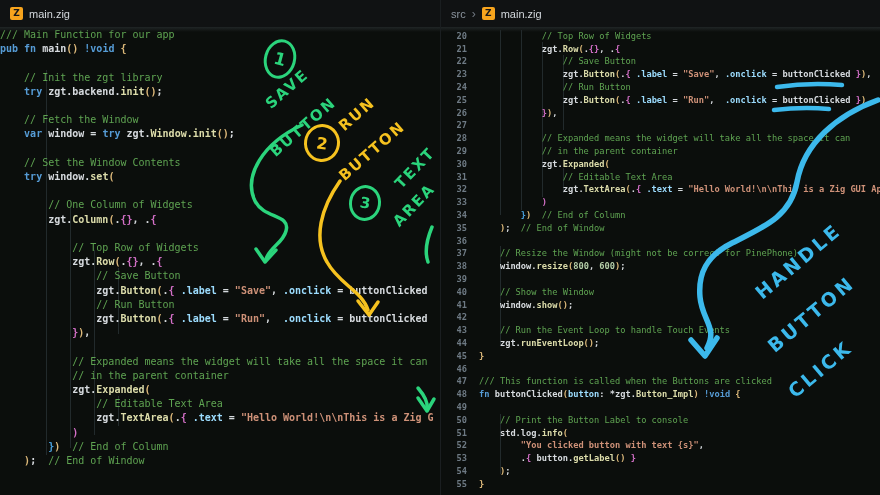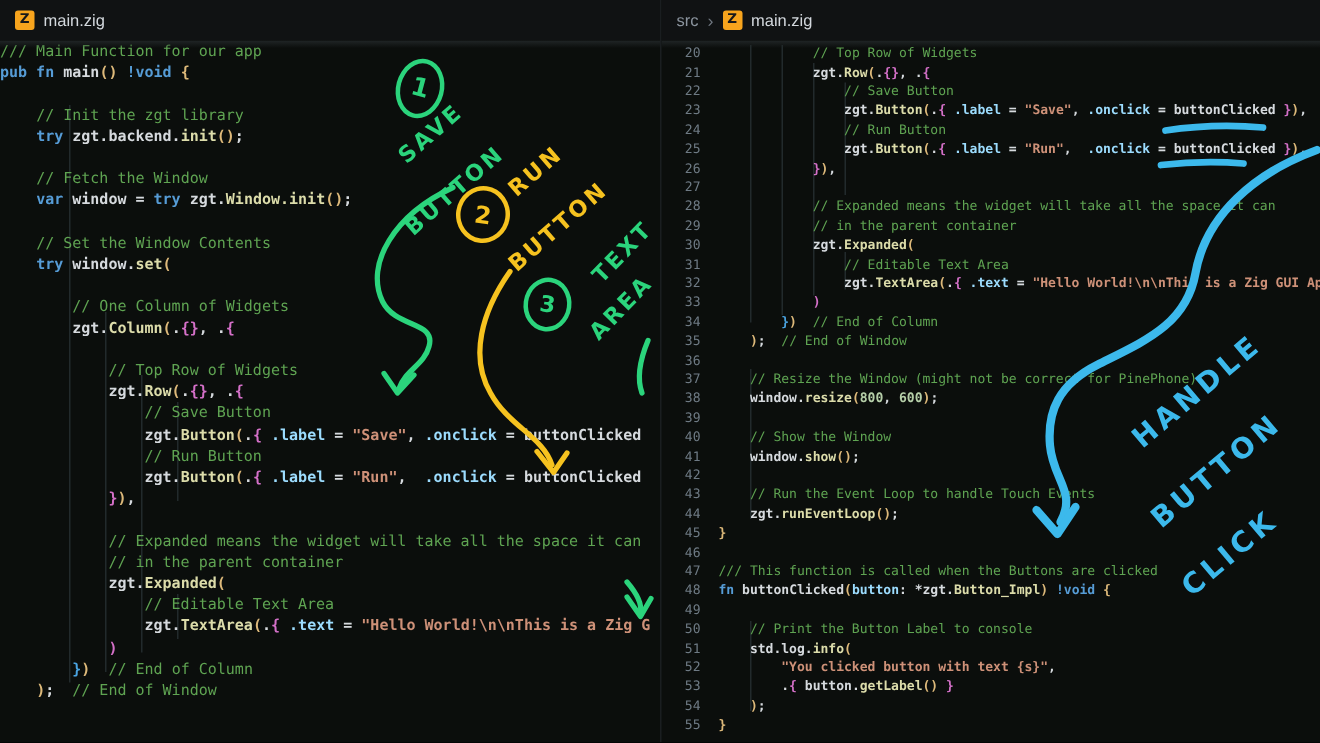--- a/index.html
+++ b/index.html
@@ -11,21 +11,21 @@
   .bar-shadow{position:absolute;top:27px;left:0;right:0;height:5px;background:linear-gradient(#202526,rgba(16,18,19,0));z-index:5;}
   .tab{display:flex;align-items:center;gap:6px;padding:0 14px 0 10px;height:100%;font-size:11px;color:#d3d8dd;}
   .crumbs{display:flex;align-items:center;gap:6px;padding:0 10px;font-size:11px;color:#d3d8dd;}
   .crumb-dim{color:#8b949e;}
   .chev{color:#6f7780;font-size:12px;}
   .zig{display:inline-block;width:13px;height:13px;background:var(--zig-orange);color:#17181a;font:900 9px/13px "DejaVu Sans",sans-serif;text-align:center;border-radius:2px;flex:0 0 auto;}
   .code{position:absolute;left:0;white-space:pre;z-index:1;}
   .left .code{top:28px;font-size:10px;line-height:14.2px;}
   .right .code{top:17px;font-size:8.7px;line-height:12.8px;}
   .cl{display:flex;}
-  .ln{display:inline-block;width:26px;padding-right:12px;text-align:right;color:var(--line-number);font-weight:400;flex:0 0 auto;}
+  .ln{display:inline-block;width:26px;padding-right:12px;text-align:right;color:var(--line-number);font-weight:700;flex:0 0 auto;}
   .ct{font-weight:700;color:var(--text);}
   .ct .c{color:var(--comment);font-weight:400;}
   .ct .k{color:var(--keyword);}
   .ct .f{color:var(--function);text-align:center;}
   .ct .s{color:var(--string);}
   .ct .n{color:var(--number);}
   .ct .p{color:var(--property);}
   .ct .w{color:var(--text);}
   .ct .g{color:var(--bracket-gold);}
   .ct .m{color:var(--bracket-pink);}

